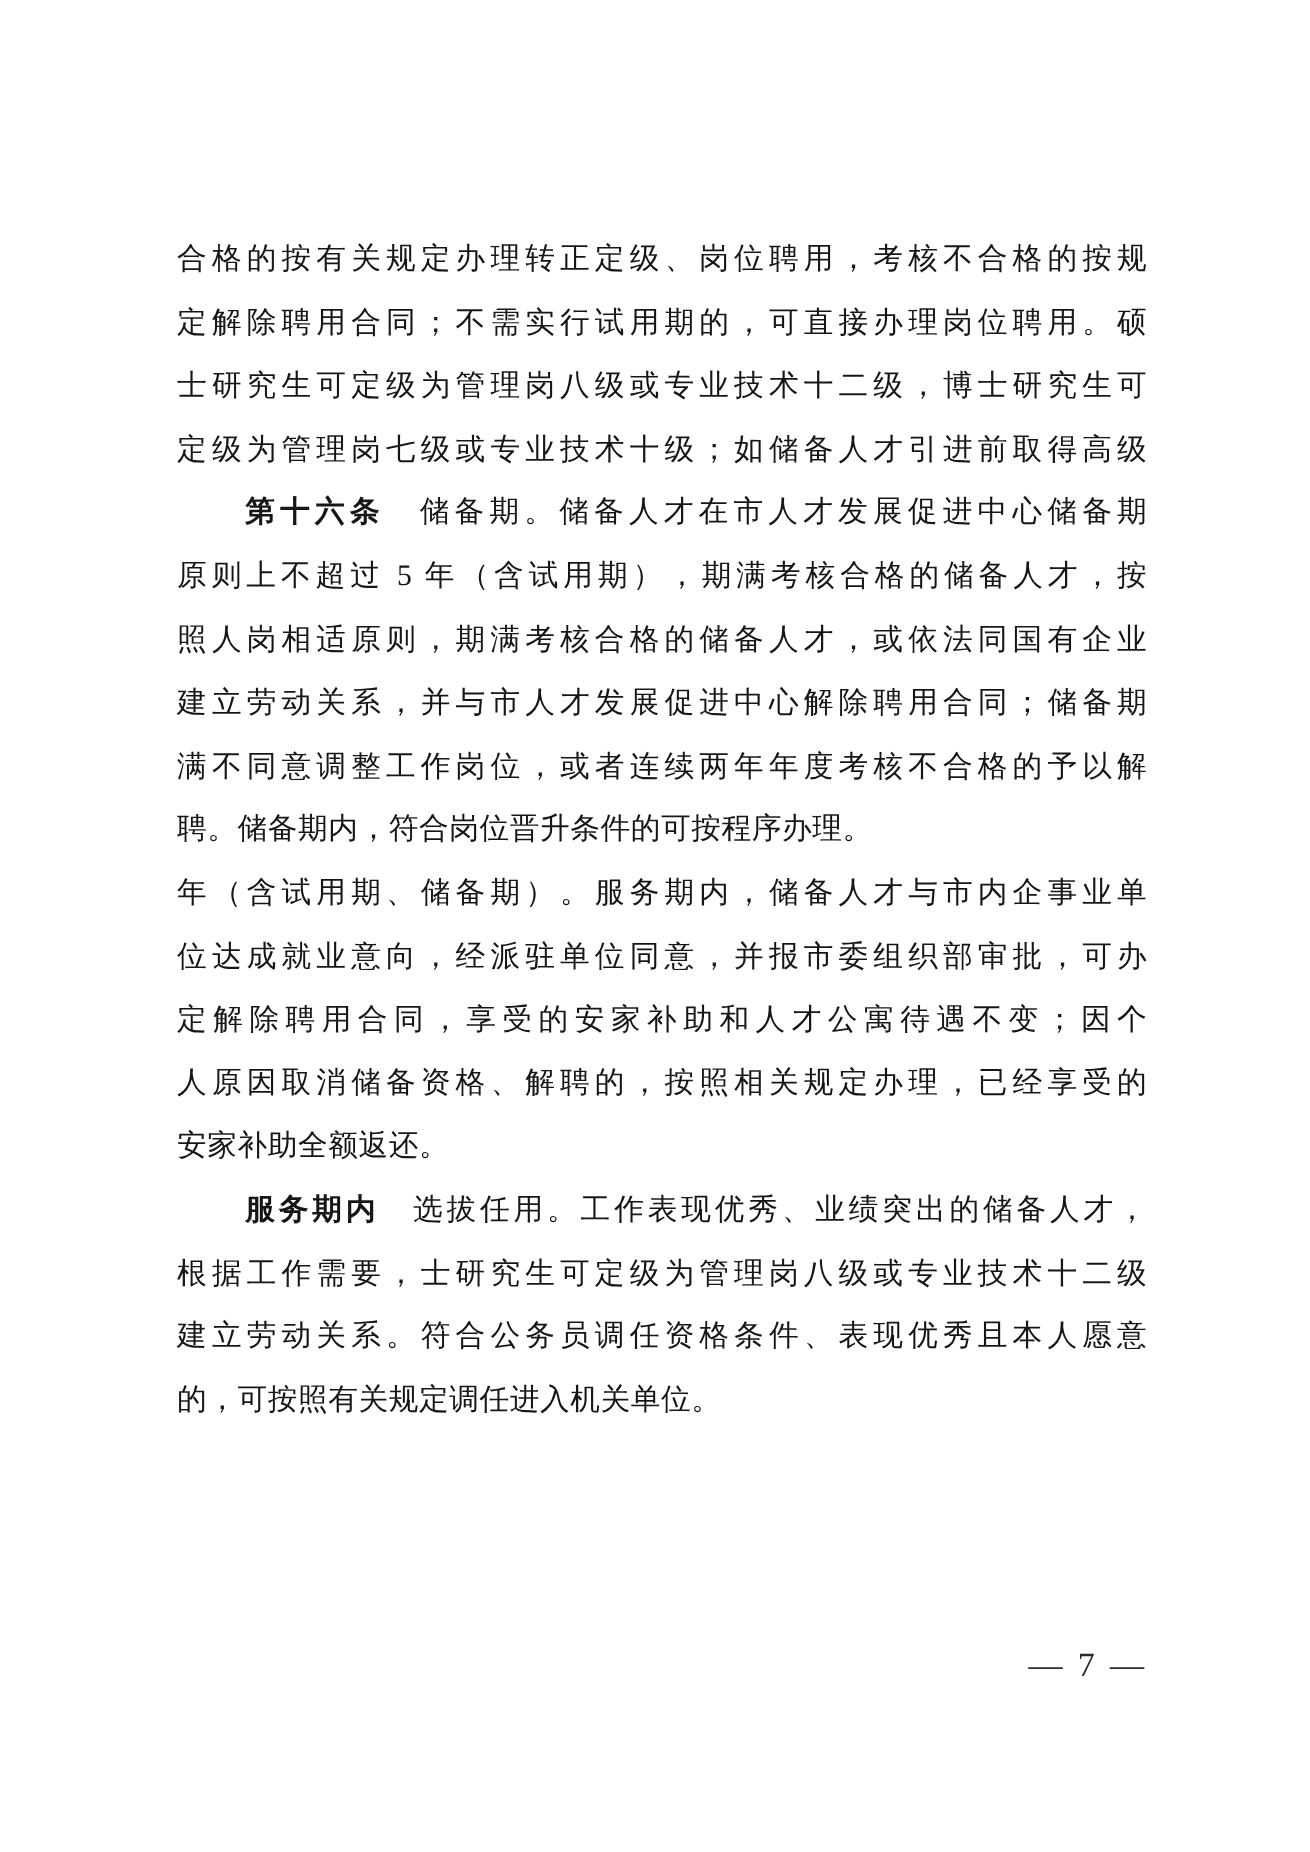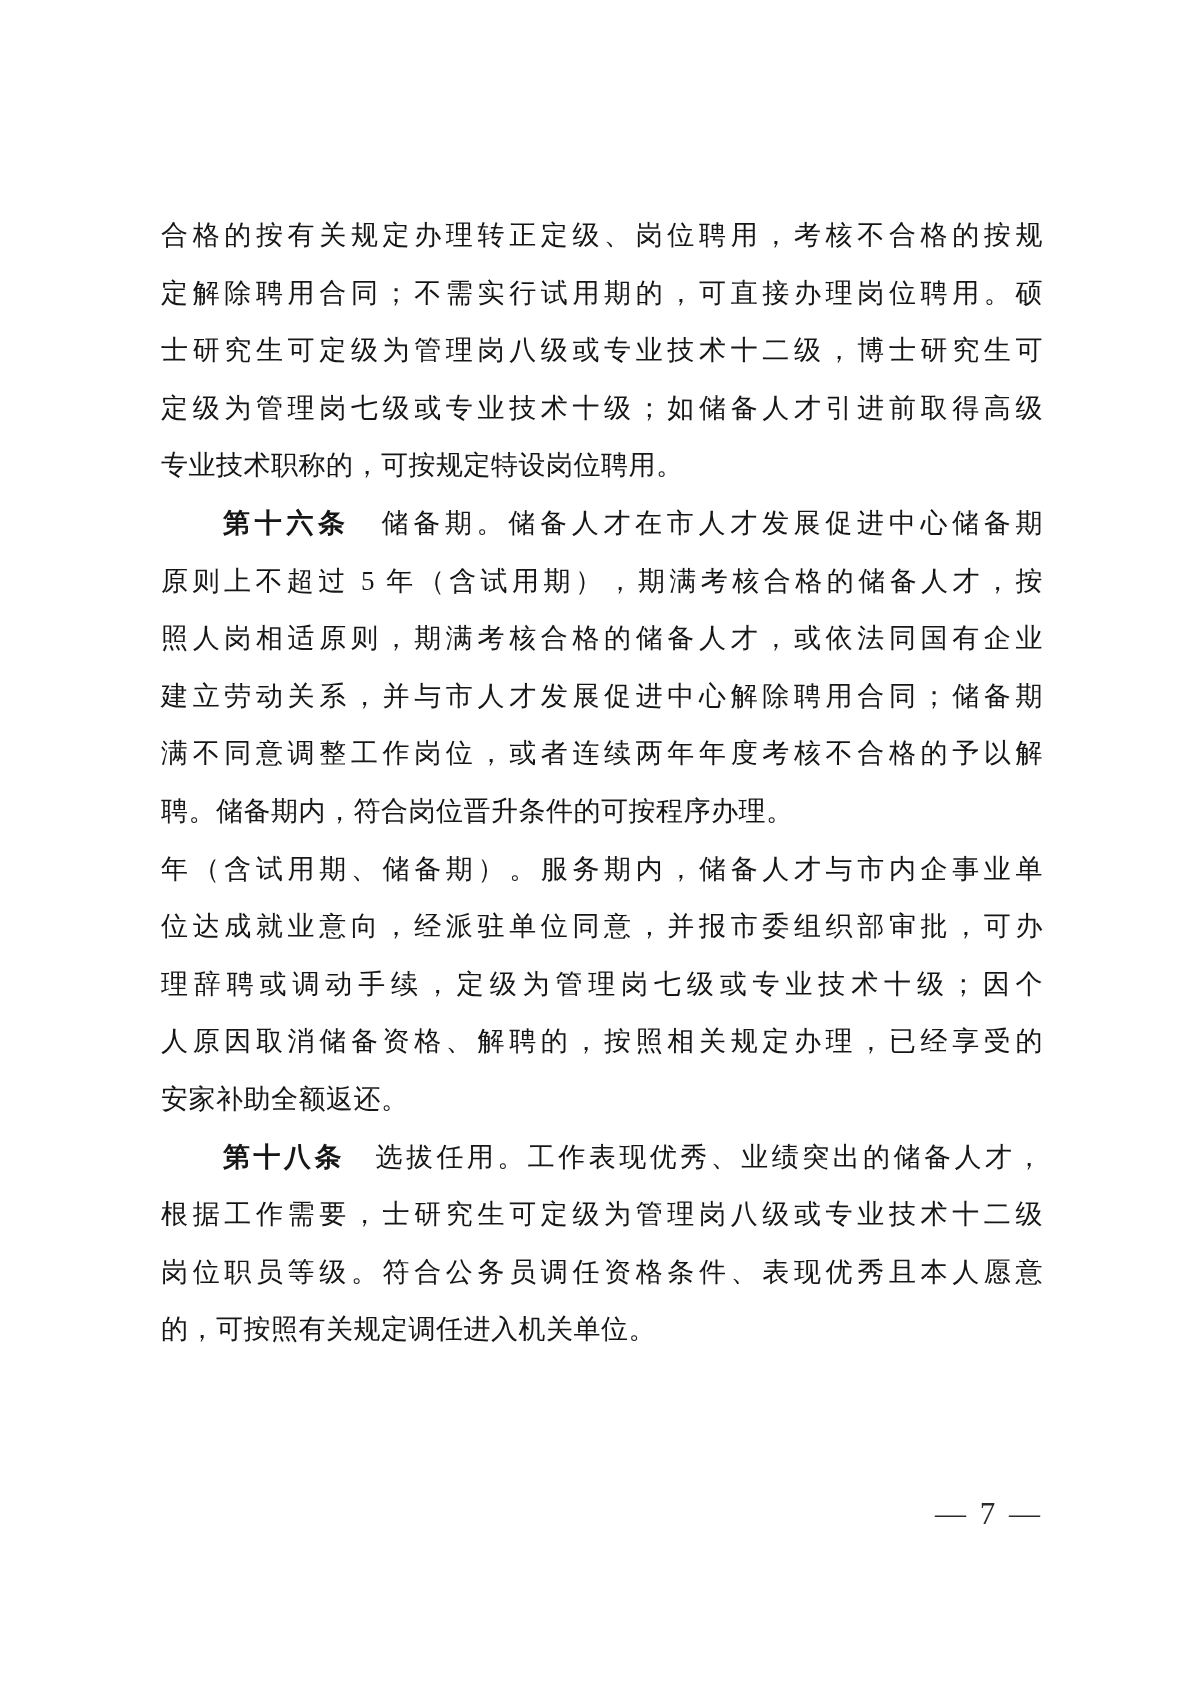--- a/index.html
+++ b/index.html
@@ -54,43 +54,42 @@
 <body>
 
 <div class="page">
   <div class="text-block">
 
     <div>
       <div class="line j">合格的按有关规定办理转正定级、岗位聘用，考核不合格的按规</div>
       <div class="line j">定解除聘用合同；不需实行试用期的，可直接办理岗位聘用。硕</div>
       <div class="line j">士研究生可定级为管理岗八级或专业技术十二级，博士研究生可</div>
       <div class="line j">定级为管理岗七级或专业技术十级；如储备人才引进前取得高级</div>
-      <div class="line">专业技术职称的，可按规定特设岗位聘用。</div>
     </div>
 
     <div>
       <div class="line j indent"><span class="art-head">第十六条</span><span>　储备期。储备人才在市人才发展促进中心储备期</span></div>
       <div class="line j">原则上不超过 5 年（含试用期），期满考核合格的储备人才，按</div>
       <div class="line j">照人岗相适原则，期满考核合格的储备人才，或依法同国有企业</div>
       <div class="line j">建立劳动关系，并与市人才发展促进中心解除聘用合同；储备期</div>
       <div class="line j">满不同意调整工作岗位，或者连续两年年度考核不合格的予以解</div>
       <div class="line">聘。储备期内，符合岗位晋升条件的可按程序办理。</div>
     </div>
 
     <div>
       <div class="line j">年（含试用期、储备期）。服务期内，储备人才与市内企事业单</div>
       <div class="line j">位达成就业意向，经派驻单位同意，并报市委组织部审批，可办</div>
-      <div class="line j">理辞聘或调动手续，定级为管理岗七级或专业技术十级；因个</div>
+      <div class="line j">定解除聘用合同，享受的安家补助和人才公寓待遇不变；因个</div>
       <div class="line j">人原因取消储备资格、解聘的，按照相关规定办理，已经享受的</div>
       <div class="line">安家补助全额返还。</div>
     </div>
 
     <div>
-      <div class="line j indent"><span class="art-head">第十八条</span><span>　选拔任用。工作表现优秀、业绩突出的储备人才，</span></div>
+      <div class="line j indent"><span class="art-head">服务期内</span><span>　选拔任用。工作表现优秀、业绩突出的储备人才，</span></div>
       <div class="line j">根据工作需要，士研究生可定级为管理岗八级或专业技术十二级</div>
-      <div class="line j">岗位职员等级。符合公务员调任资格条件、表现优秀且本人愿意</div>
+      <div class="line j">建立劳动关系。符合公务员调任资格条件、表现优秀且本人愿意</div>
       <div class="line">的，可按照有关规定调任进入机关单位。</div>
     </div>
 
   </div>
 
   <div class="page-number">— 7 —</div>
 </div>
 
 </body></html>

